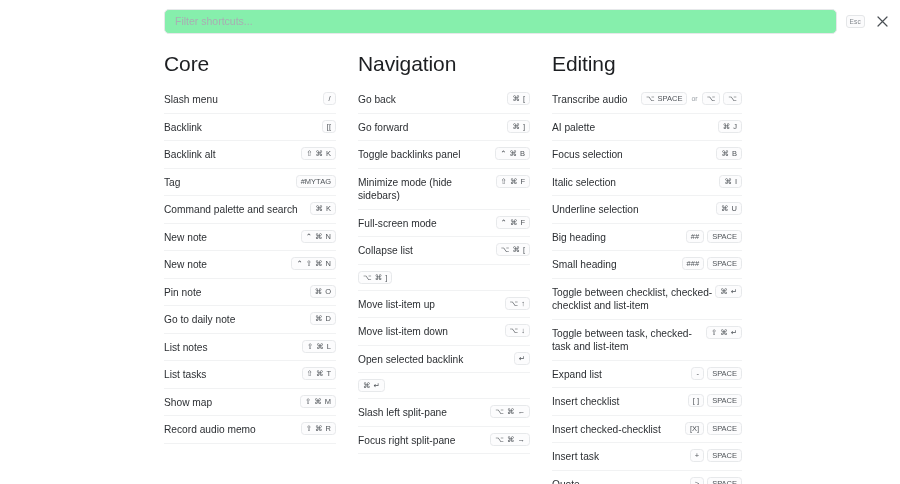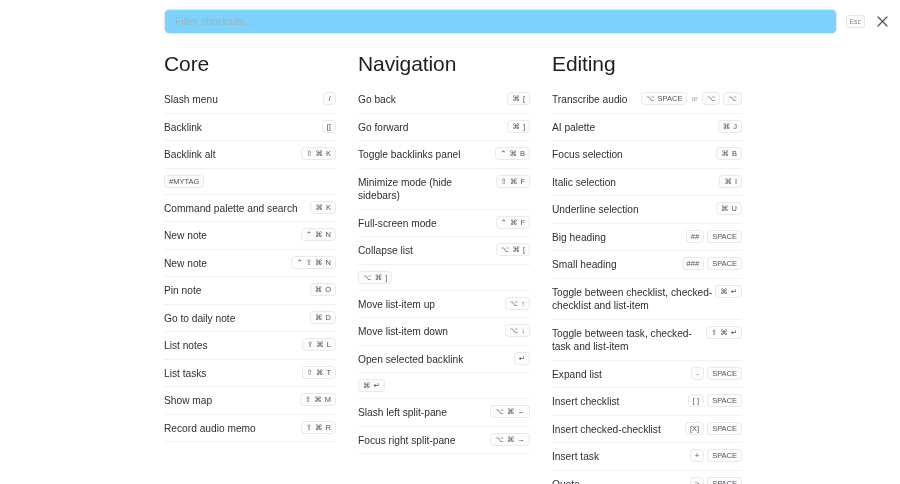--- a/index.html
+++ b/index.html
@@ -31,21 +31,21 @@
     display: flex;
     align-items: center;
     gap: 9px;
   }
 
   .filter-input {
     flex: 1 1 auto;
     height: 25px;
     border: 1px solid #e6e8ea;
     border-radius: 5px;
-    background: #7dd3fc;
+    background: #86efac;
     font-family: "Liberation Sans", sans-serif;
     font-size: 10.5px;
     color: #33373b;
     padding: 0 10px;
     outline: none;
   }
   .filter-input::placeholder { color: #a9aeb3; }
 
   .esc-badge {
     flex: 0 0 auto;
@@ -189,20 +189,21 @@
           <div class="row-label">Backlink alt</div>
           <div class="keys">
             <span class="kbd">
               <span class="sym">⇧</span>
               <span class="sym">⌘</span>
               <span class="sym">K</span>
             </span>
           </div>
         </div>
         <div class="row">
+          <div class="row-label">Tag</div>
           <div class="keys">
             <span class="kbd">
               <span class="sym">#MYTAG</span>
             </span>
           </div>
         </div>
         <div class="row">
           <div class="row-label">Command palette and search</div>
           <div class="keys">
             <span class="kbd">

